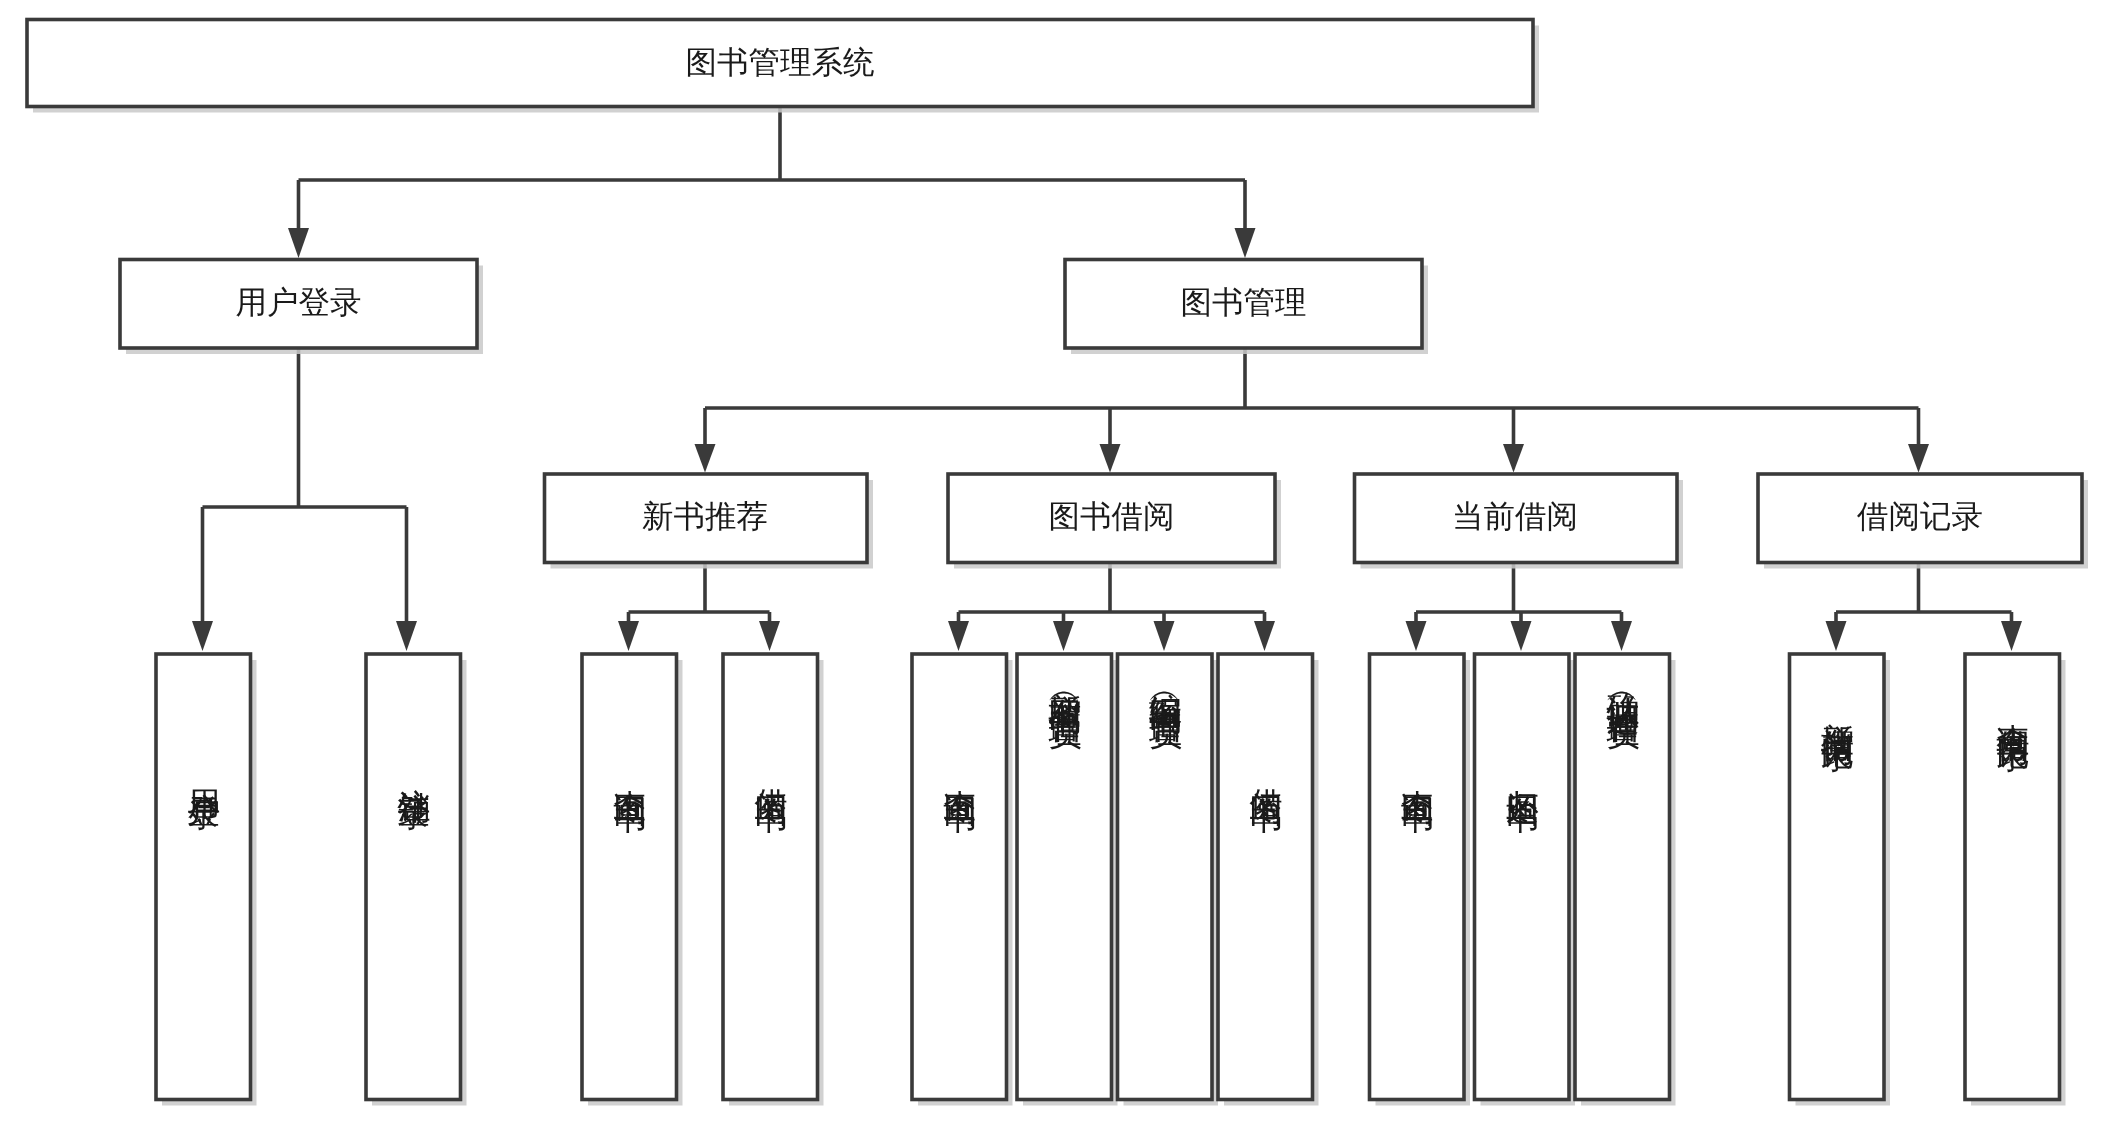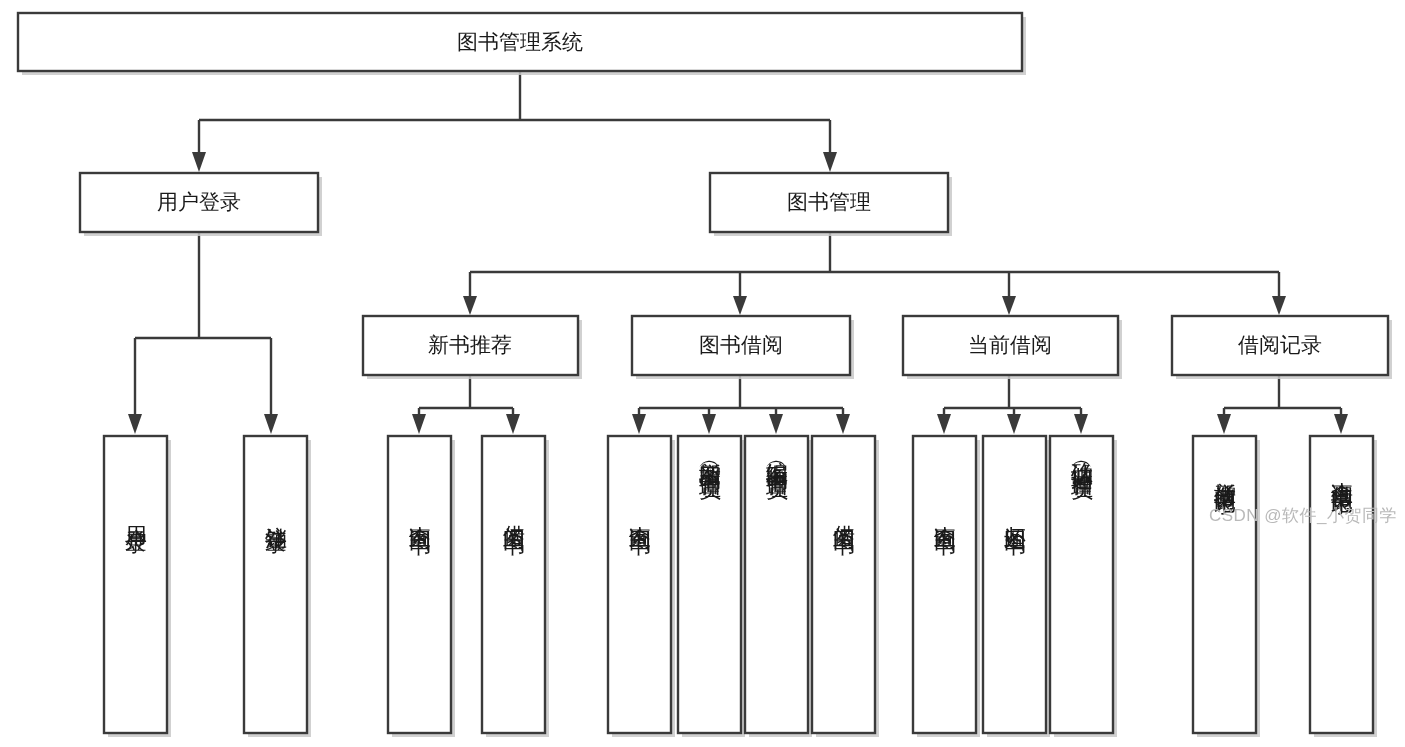--- a/index.html
+++ b/index.html
@@ -256,15 +256,14 @@
   </div>
 
   <div class="vlabel-wrap" style="left:1193px; top:436px; width:63px; height:297px; padding-top:28px;">
     <span class="vlabel">新增借阅记录</span>
   </div>
 
   <div class="vlabel-wrap" style="left:1310px; top:436px; width:63px; height:297px; padding-top:28px;">
     <span class="vlabel">查询借阅记录</span>
   </div>
 
-  <div class="watermark">CSDN @软件_小贺同学</div>
 
 </div>
 
 </body></html>

